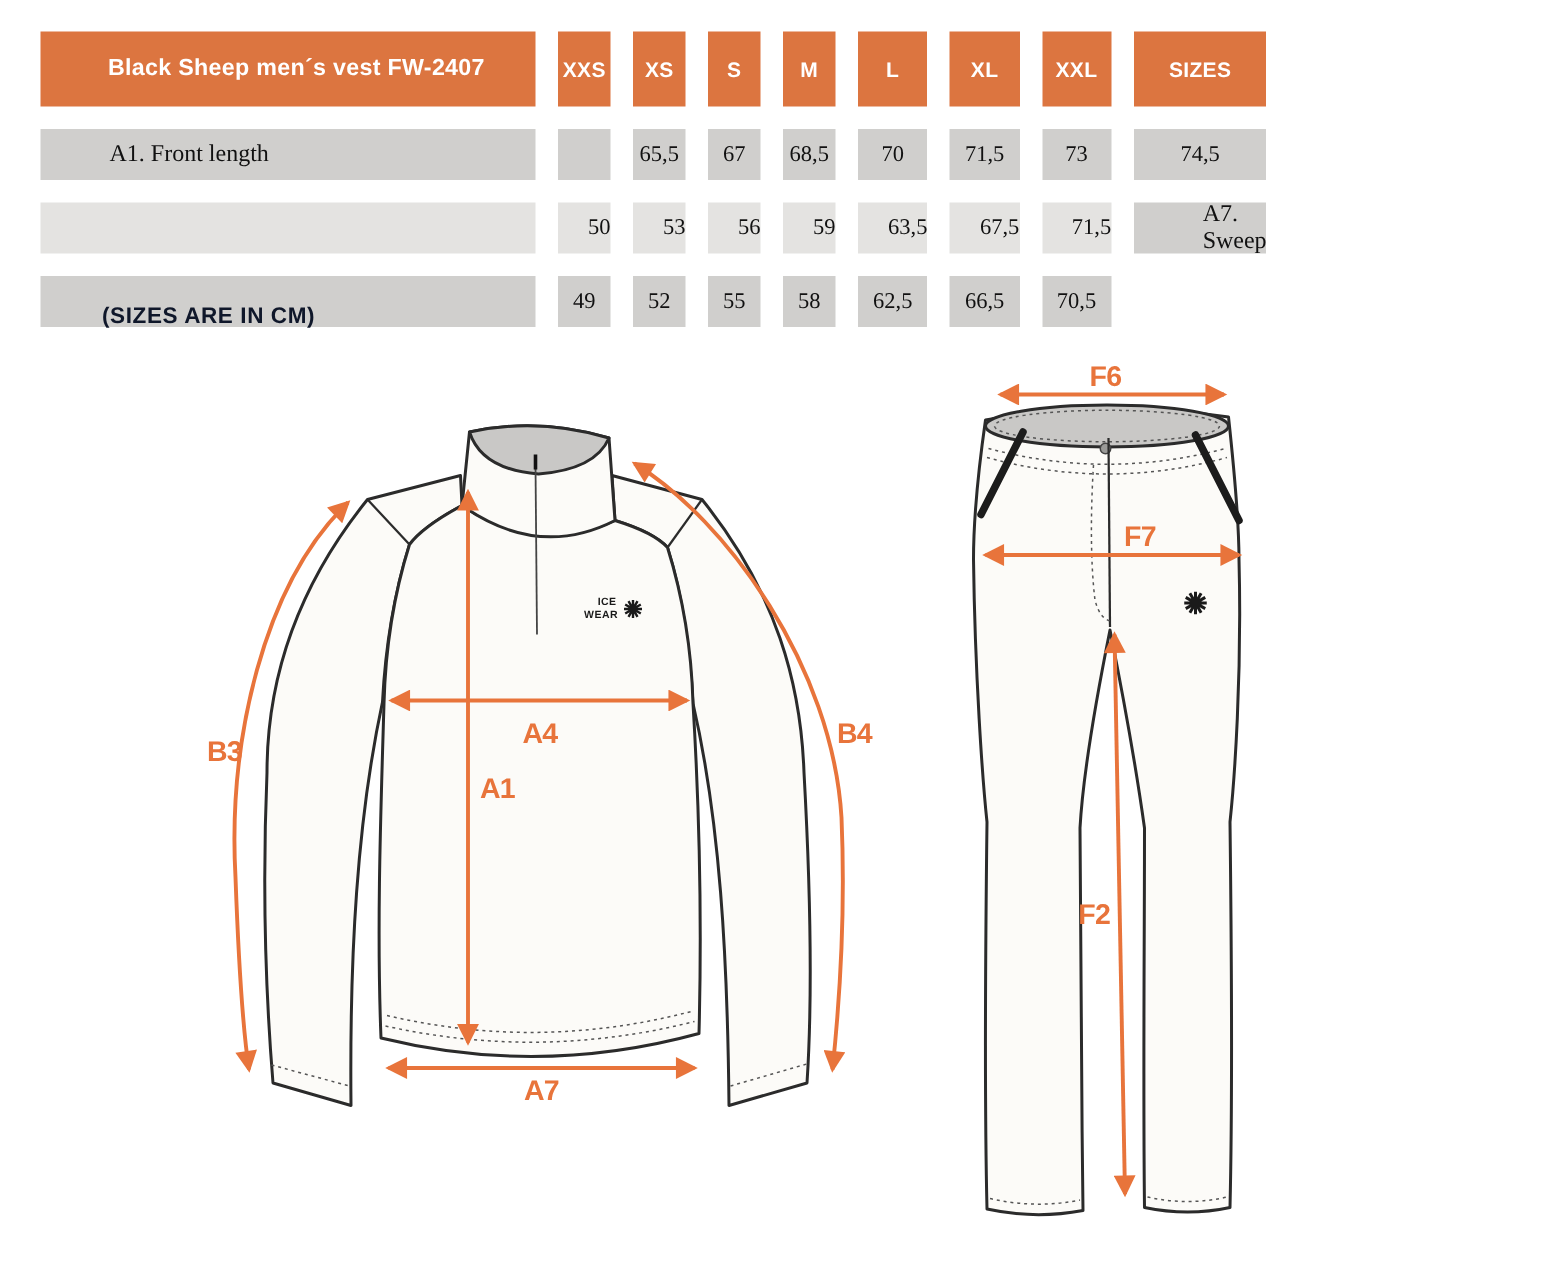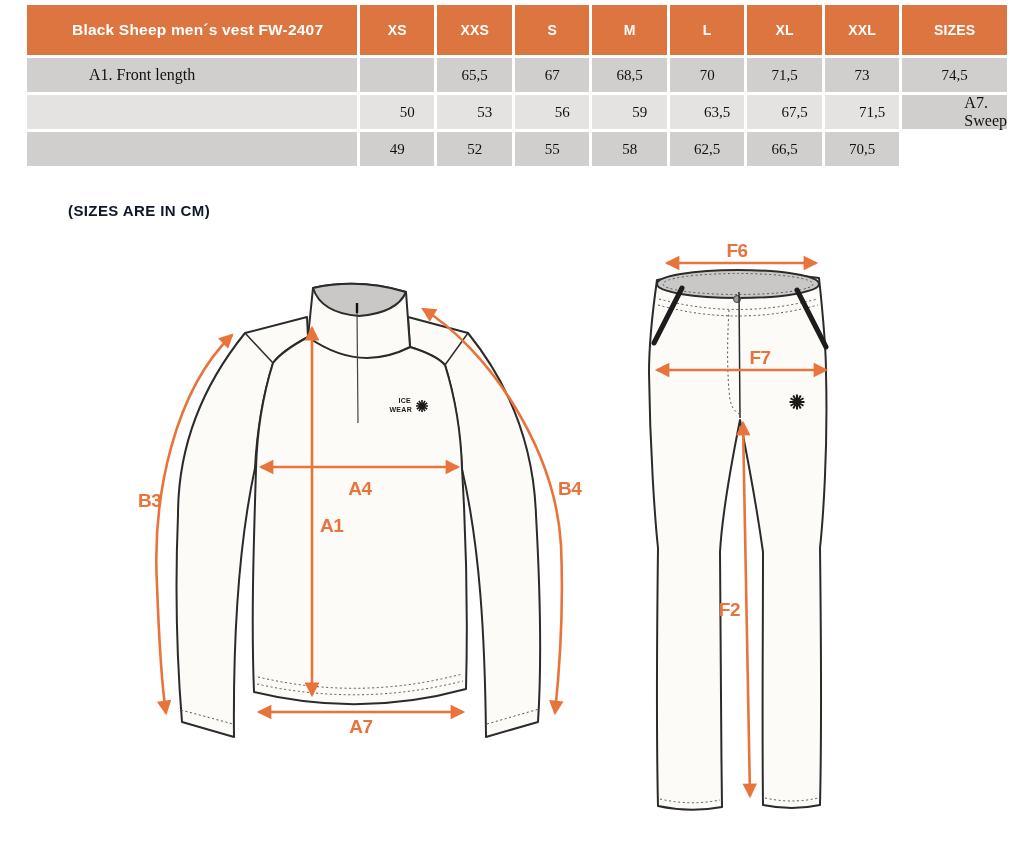--- a/index.html
+++ b/index.html
@@ -1,25 +1,25 @@
 <!DOCTYPE html>
 <html><head>
 <meta charset="utf-8">
 <style>
   html,body{margin:0;padding:0;background:#ffffff;}
   .canvas{position:relative;width:1032px;height:852px;background:#ffffff;overflow:hidden;
           font-family:"Liberation Sans",sans-serif;}
   
-  .size-table{position:absolute;left:27px;top:5px;width:980px;
+  .size-table{position:absolute;left:27px;top:21px;width:784px;
               display:grid;grid-template-columns:330px repeat(8,1fr);
-              grid-template-rows:50px 34px 34px 34px;gap:3px;background:#ffffff;}
+              grid-template-rows:50px 34px 34px 34px;gap:15px;background:#ffffff;}
   .cell{display:flex;align-items:center;justify-content:center;font-size:15px;color:#111;}
   .cell.head{background:#DC7540;color:#ffffff;font-weight:bold;font-size:14px;letter-spacing:.2px;}
   .cell.title-cell{justify-content:flex-start;padding-left:45px;font-size:15.5px;}
-  .cell.lab{justify-content:flex-start;padding-left:62px;
+  .cell.lab{justify-content:flex-start;padding-left:46px;
             font-family:"Liberation Serif",serif;font-size:16px;}
   .cell.val{font-family:"Liberation Serif",serif;font-size:15px;}
   .bg-dark{background:#D0CFCD;}
   .bg-light{background:#E4E3E1;padding-left:20px;}
   
   .note{position:absolute;left:68px;top:202px;color:#0f172a;font-weight:bold;
         font-size:15px;letter-spacing:.4px;}
   
   .vest-svg{position:absolute;left:130px;top:255px;}
   .pants-svg{position:absolute;left:630px;top:240px;}
@@ -35,22 +35,22 @@
             font-family:"Liberation Sans",sans-serif;letter-spacing:.3px;}
   .spokes{stroke:#1a1a1a;fill:none;}
 </style>
 </head>
 <body>
 
 <div class="canvas">
 
   <div class="size-table">
     <div class="cell head title-cell">Black Sheep men´s vest FW-2407</div>
+    <div class="cell head">XXS</div>
     <div class="cell head">XS</div>
-    <div class="cell head">XXS</div>
     <div class="cell head">S</div>
     <div class="cell head">M</div>
     <div class="cell head">L</div>
     <div class="cell head">XL</div>
     <div class="cell head">XXL</div>
     <div class="cell head">SIZES</div>
 
     <div class="cell lab bg-dark">A1. Front length</div>
     <div class="cell val bg-dark"></div>
     <div class="cell val bg-dark">65,5</div>

